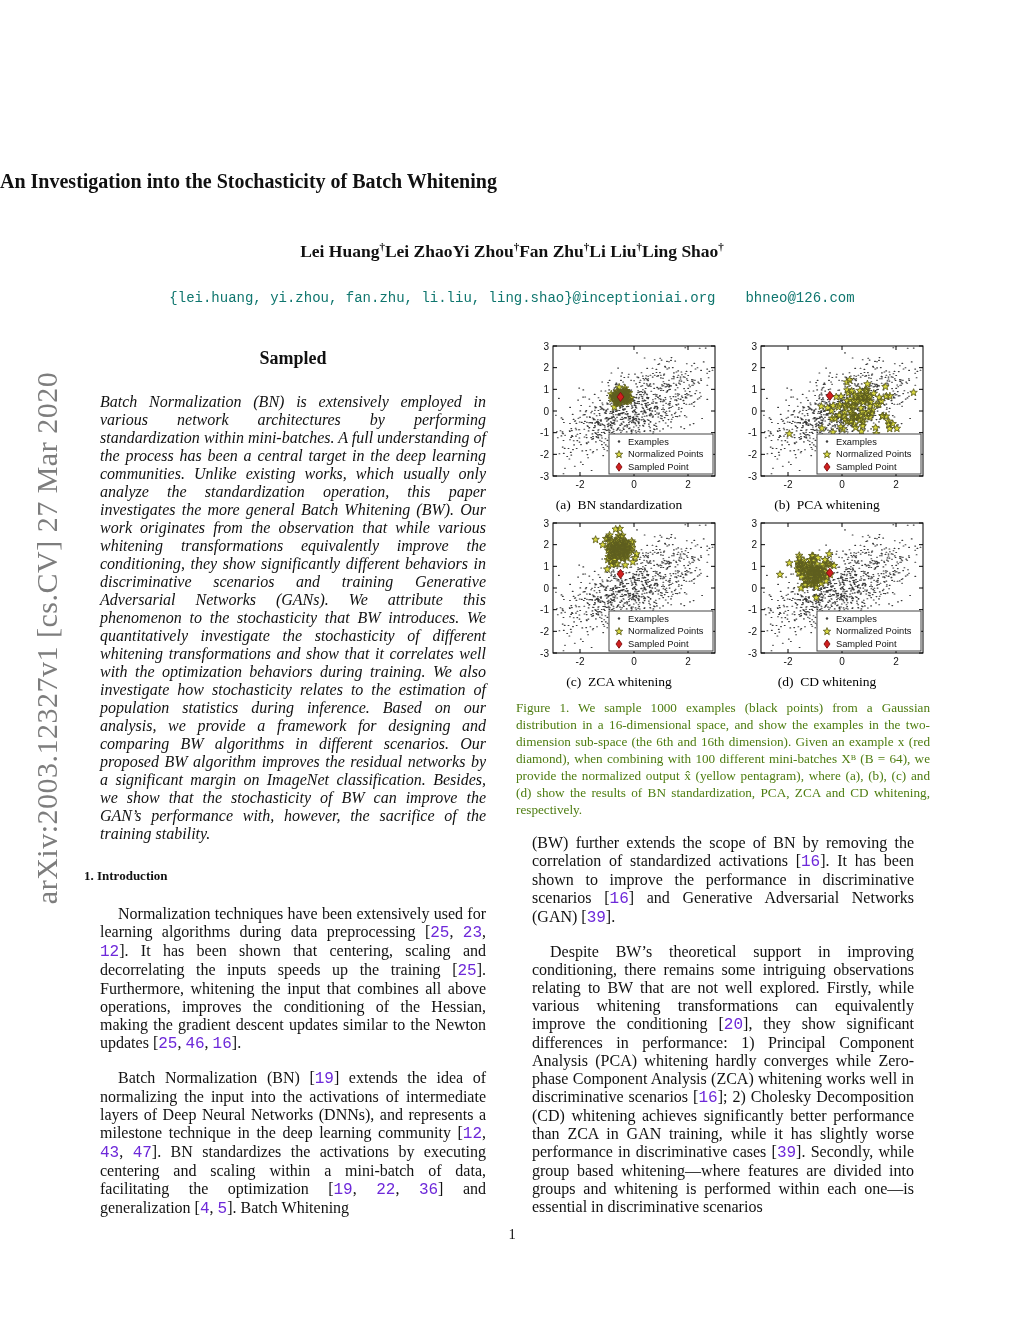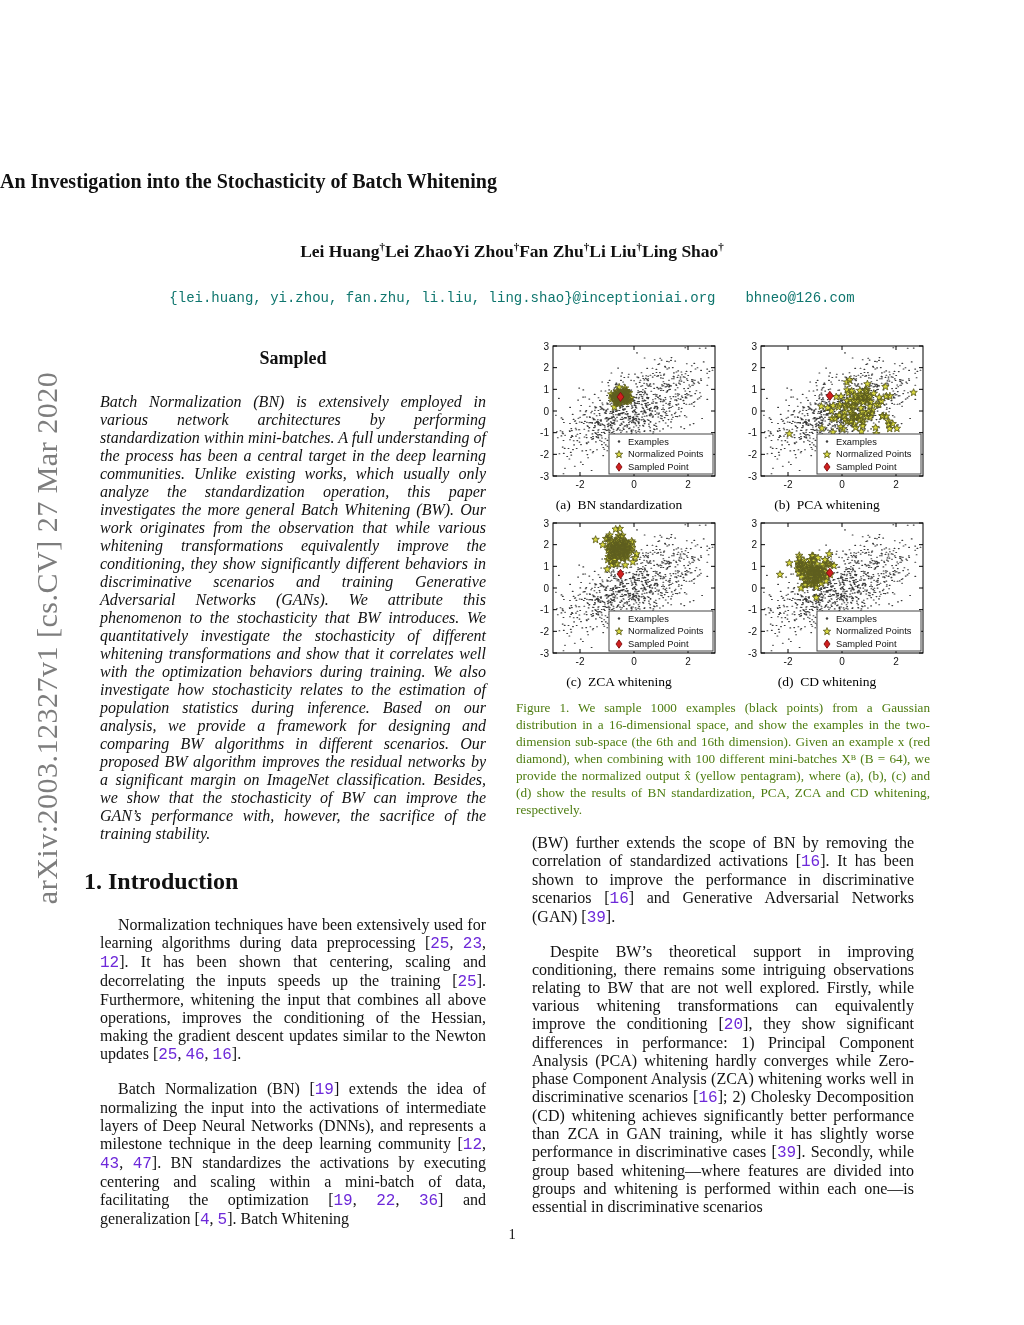--- a/index.html
+++ b/index.html
@@ -18,21 +18,21 @@
   .emails{position:absolute;top:290px;left:0;right:0;text-align:center;
         font-family:"Liberation Mono",monospace;font-size:14px;color:#0f766e;}
   .emails .email-personal{margin-left:30px;}
   
   .col-left{position:absolute;left:84px;top:348px;width:418px;}
   .col-right{position:absolute;left:516px;top:341px;width:414px;}
   .abs-head{font-size:18px;font-weight:bold;text-align:center;margin:0 0 24px 0;}
   .abstract{font-style:italic;}
   p.body{font-size:16px;line-height:18px;text-align:justify;margin:16px;text-indent:18px;}
   p.noindent{text-indent:0;}
-  .sec-head{font-size:24px;font-weight:bold;margin:25px 0 21px 0;}
+  .sec-head{font-size:13px;font-weight:bold;margin:25px 0 21px 0;}
   .cite{color:#6d28d9;font-family:Liberation Mono, monospace;}
   
   .fig-grid{display:grid;grid-template-columns:200px 200px;justify-content:center;
         column-gap:8px;row-gap:5px;}
   .subplot .subcap{text-align:center;font-size:13.5px;margin-top:0;color:#000000;}
   figure{margin:0;}
   figcaption{font-size:13.2px;line-height:17px;text-align:justify;margin-top:9px;color:#4d7c0f;}
   .after-fig{margin-top:22px;}
   
   .footer{position:absolute;top:1226px;left:0;right:0;text-align:center;font-size:14.5px;}

